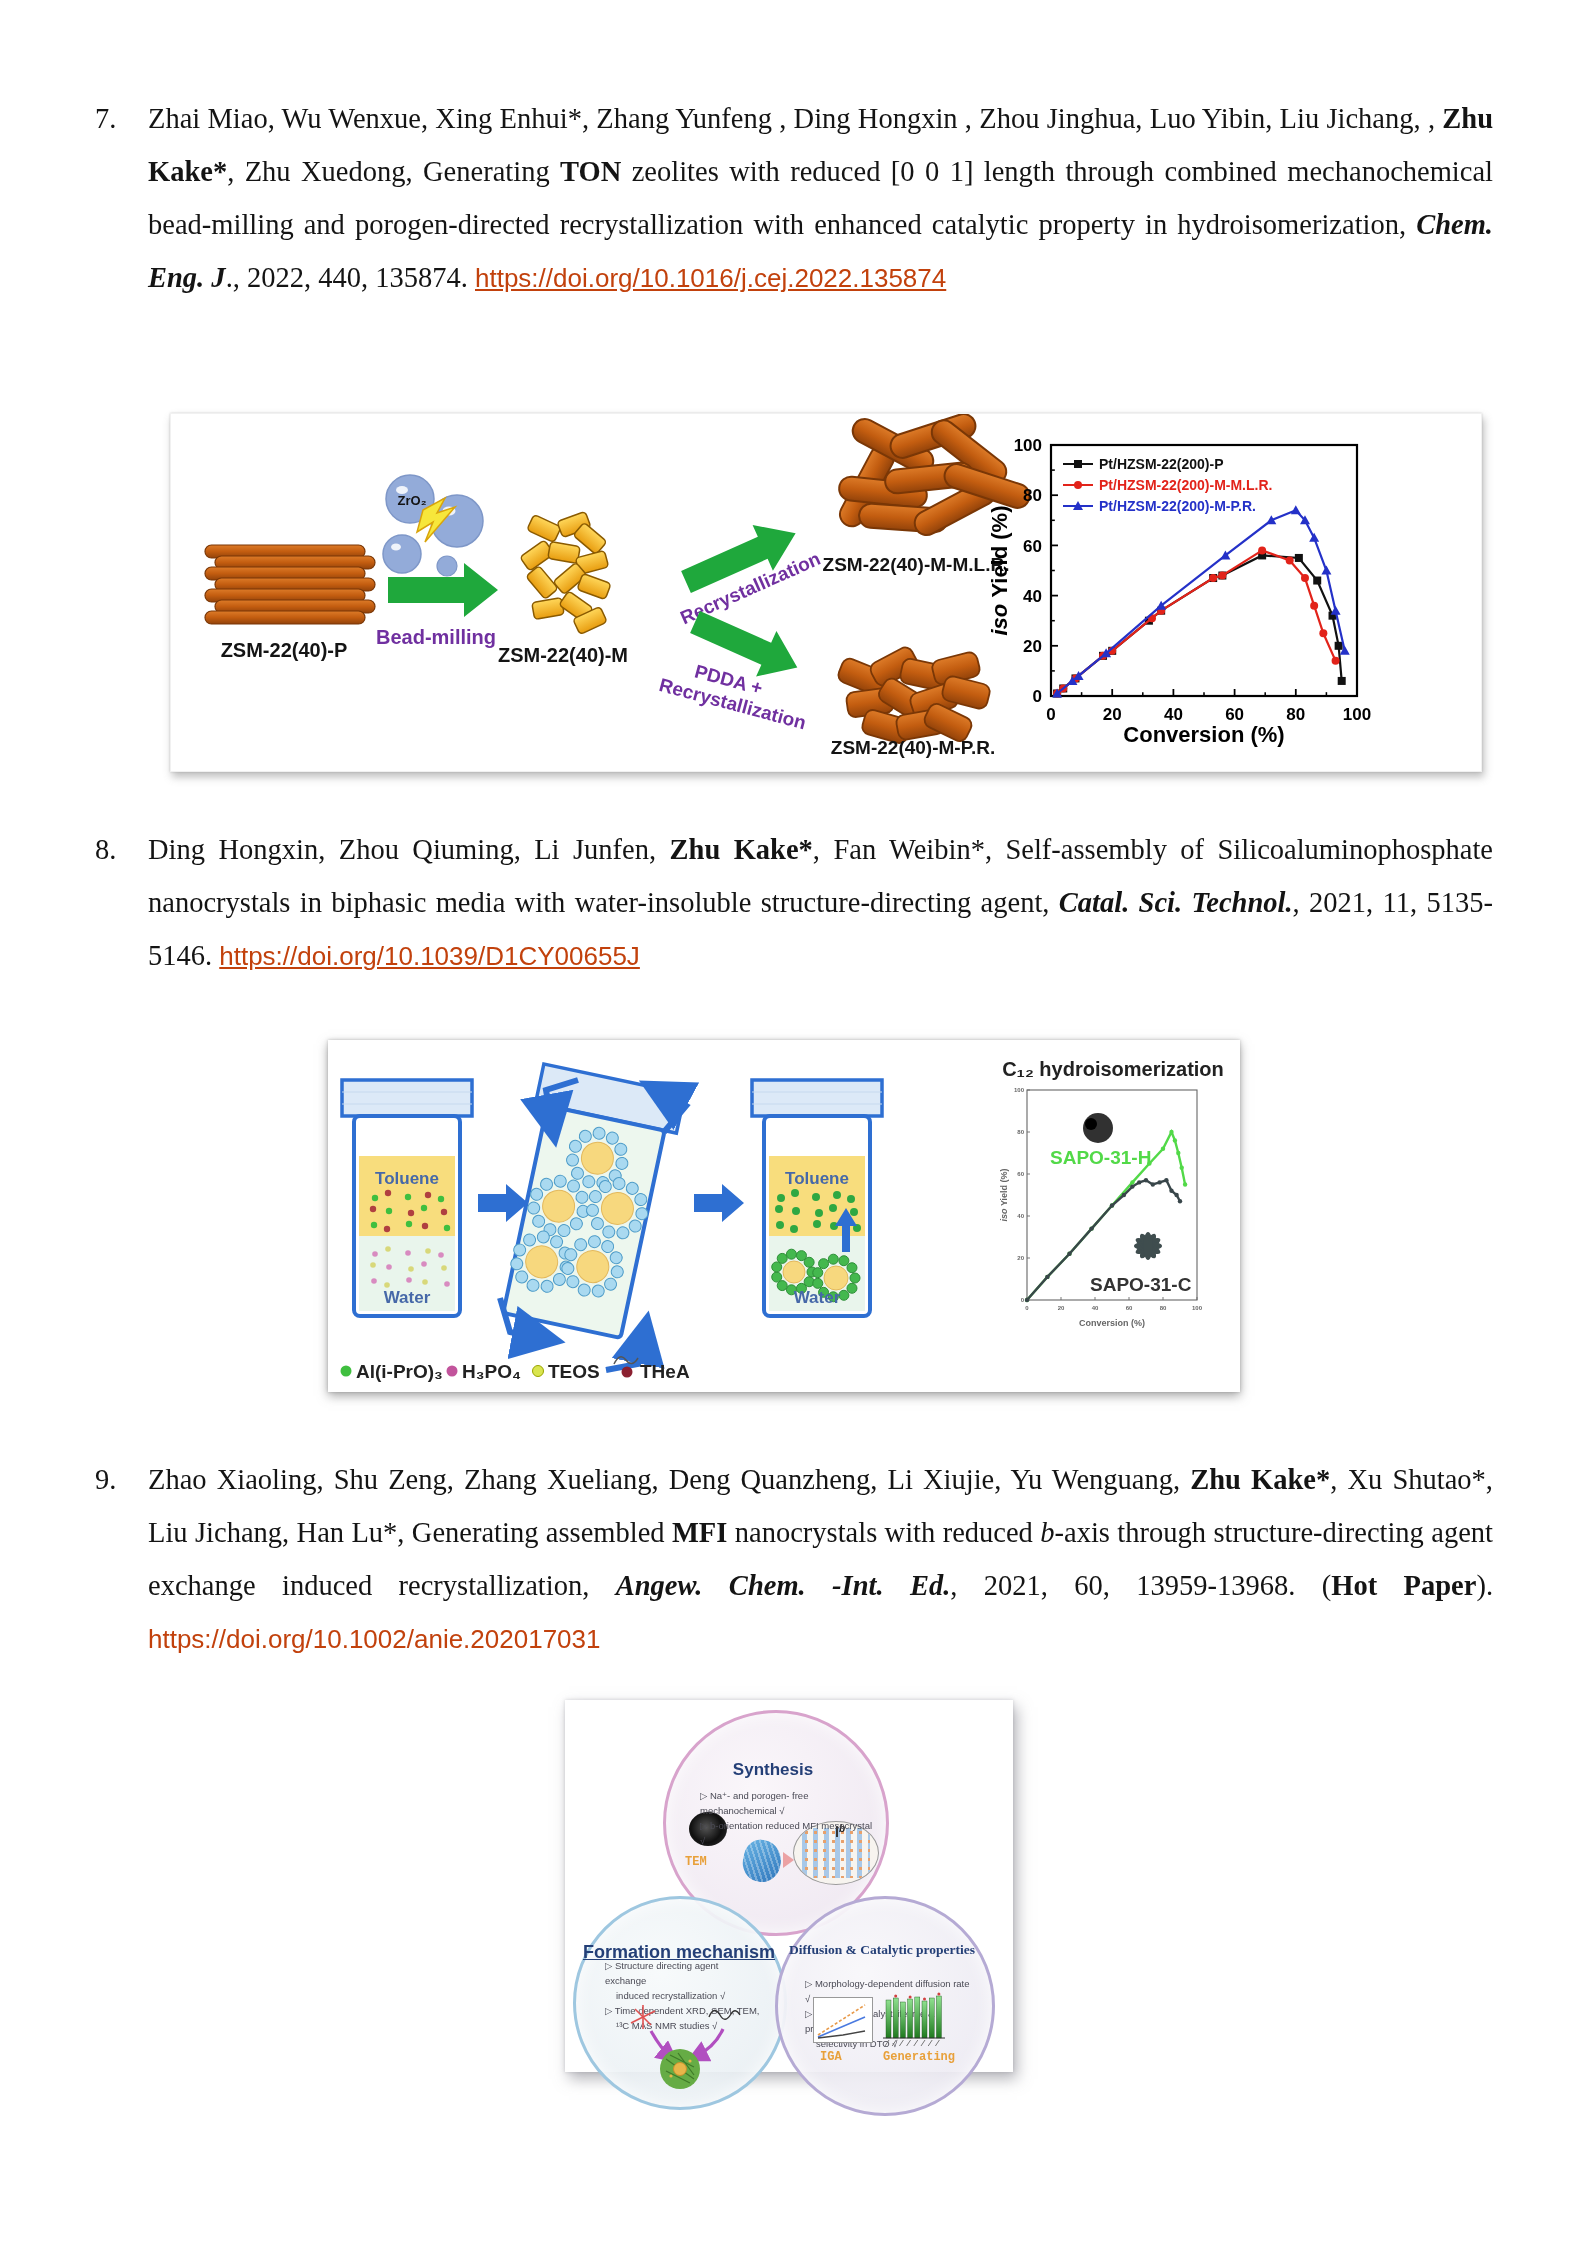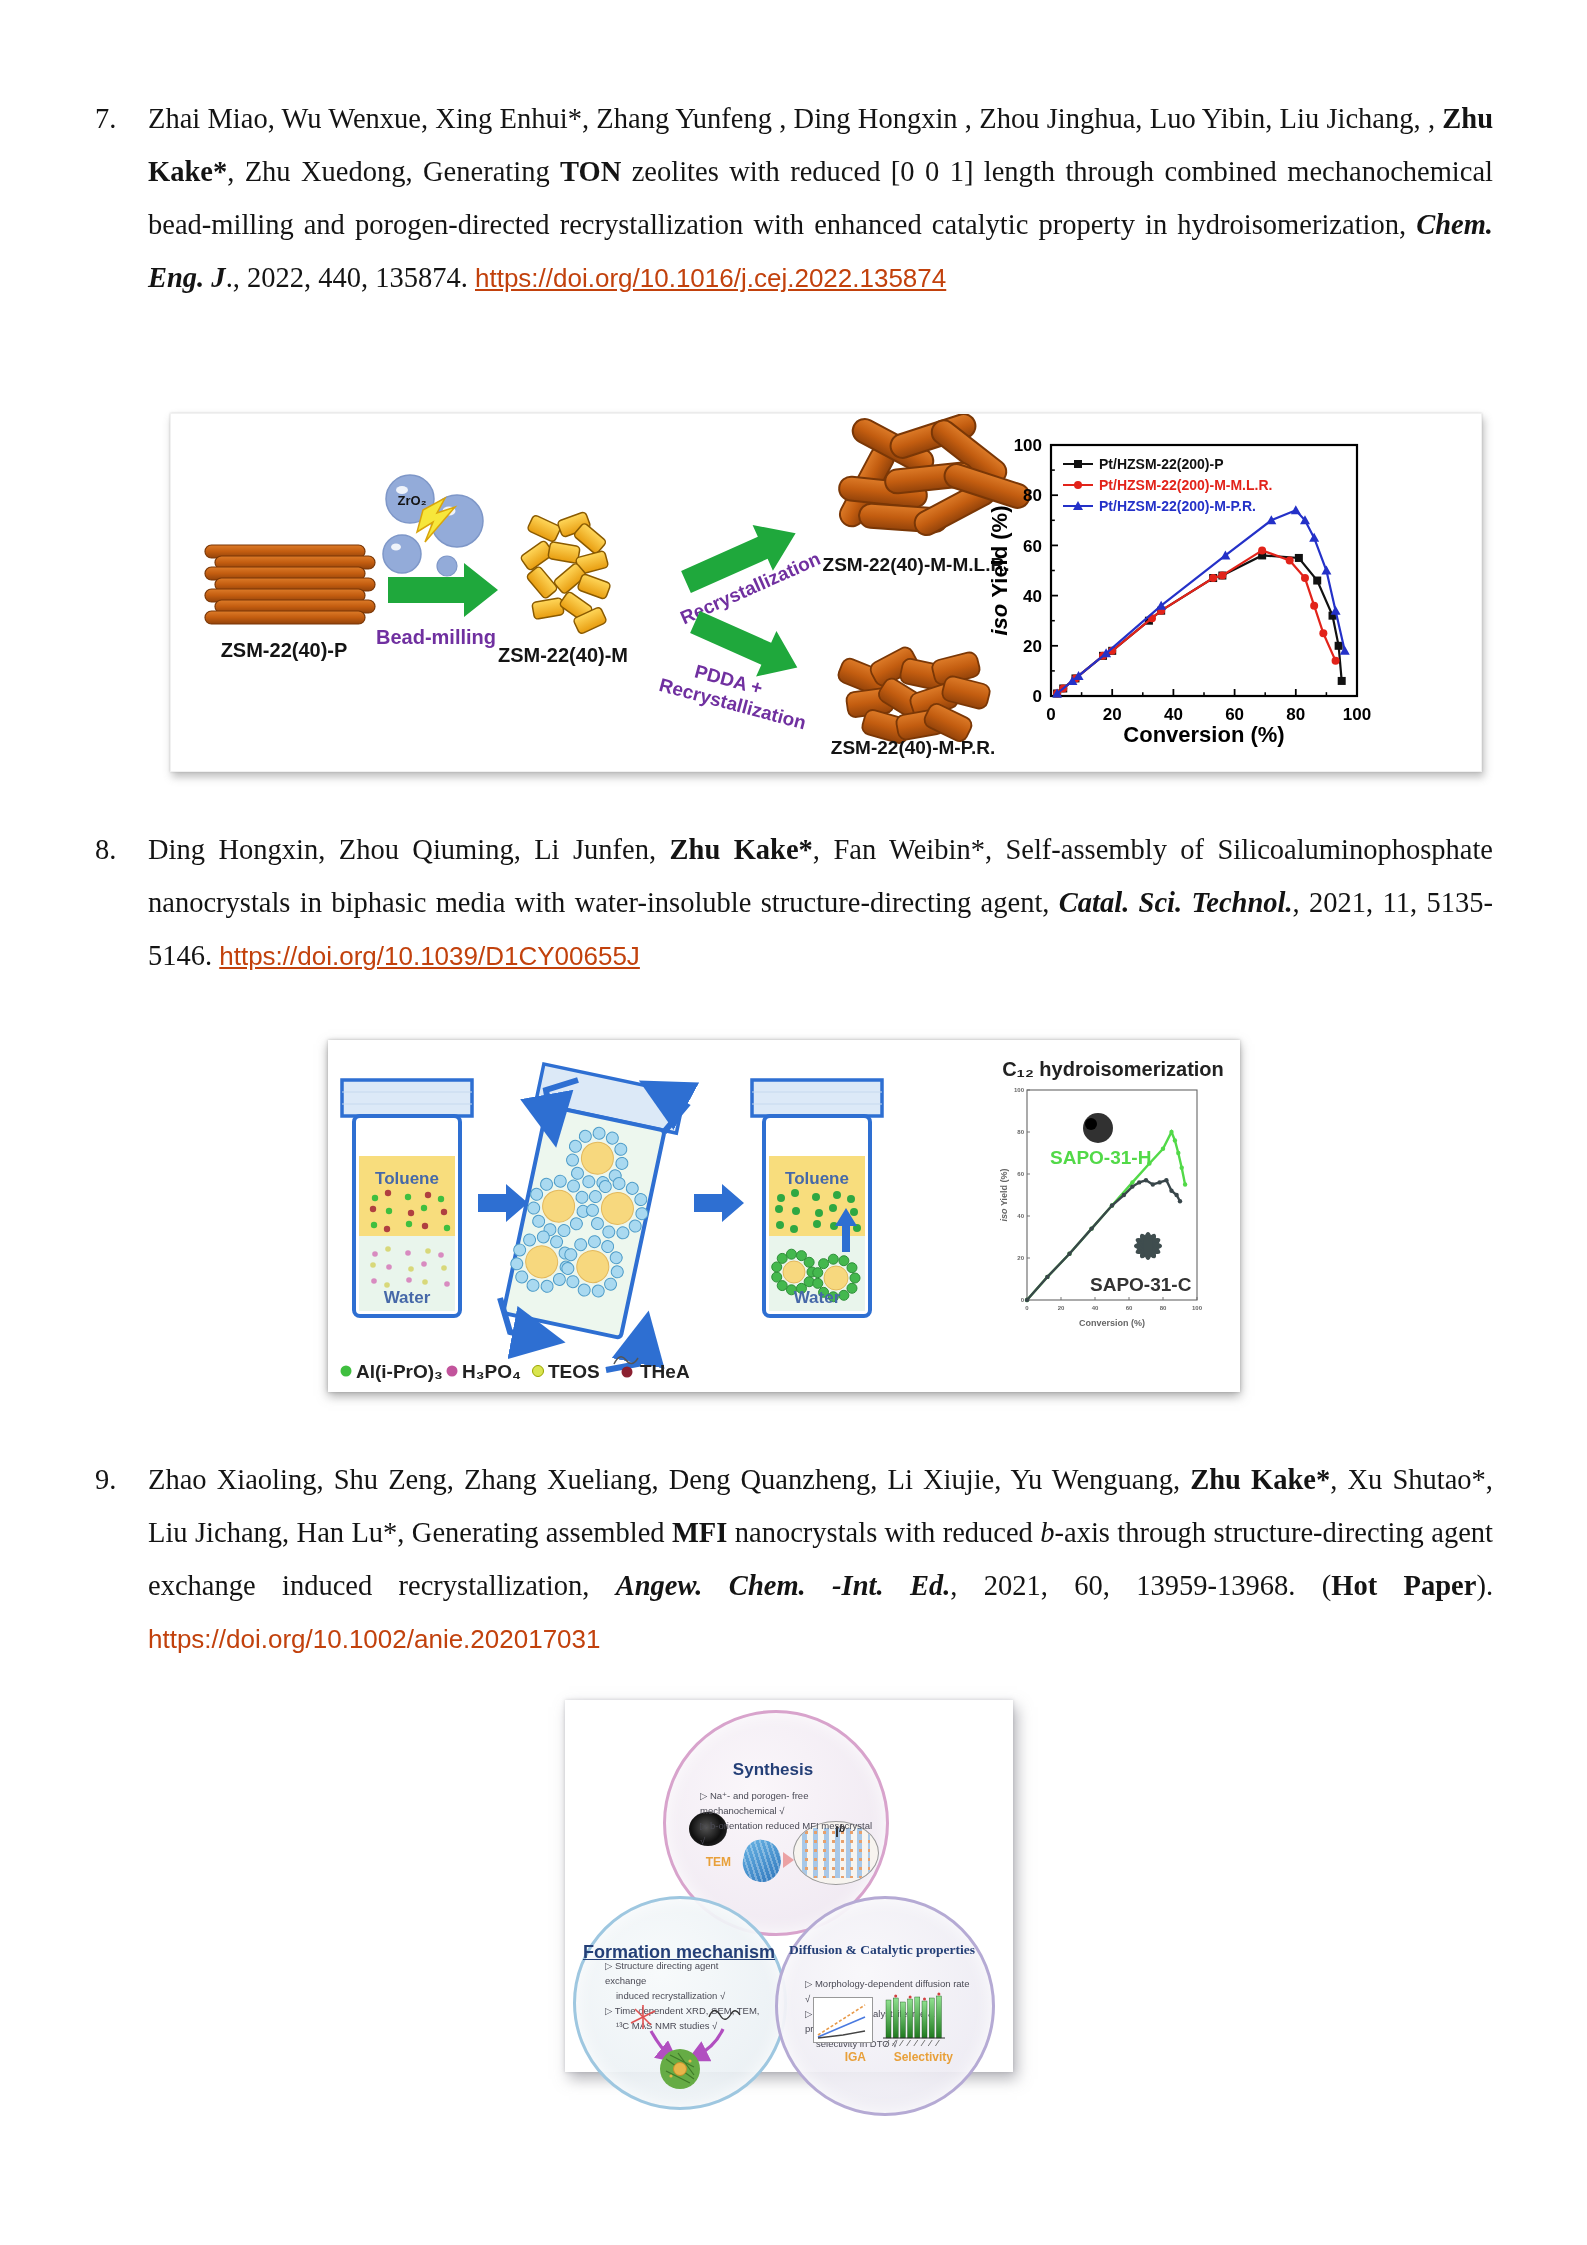--- a/index.html
+++ b/index.html
@@ -45,22 +45,22 @@
               color:#243F77;text-align:center;z-index:5;}
   #syn-title{left:108px;top:60px;width:200px;font-size:17px;}
   #form-title{left:14px;top:242px;width:200px;font-size:18px;text-decoration:underline;}
   #diff-title{left:210px;top:242px;width:214px;font-size:13.5px;font-family:Liberation Serif, serif;}
   .venn-bullets{position:absolute;font-family:"Liberation Sans",sans-serif;font-size:9.5px;
                 color:#4a4a55;line-height:15px;z-index:5;}
   #syn-bullets{left:135px;top:88px;width:175px;}
   #form-bullets{left:40px;top:258px;width:155px;}
   #diff-bullets{left:240px;top:258px;width:170px;margin-top:18px;}
   .venn-bullets .cont{padding-left:11px;}
-  .venn-caption{position:absolute;font-family:Liberation Sans, sans-serif;font-weight:bold;
-                color:#E8A03A;text-align:right;z-index:6;}
+  .venn-caption{position:absolute;font-family:Liberation Mono, monospace;font-weight:bold;
+                color:#E8A03A;text-align:left;z-index:6;}
   #tem-label{left:120px;top:155px;width:46px;font-size:12px;}
   #iga-label{left:255px;top:350px;width:46px;font-size:12px;}
   #sel-label{left:318px;top:350px;width:70px;font-size:12px;}
   #tem-blob{position:absolute;left:124px;top:112px;width:38px;height:34px;border-radius:50%;z-index:4;
             background:radial-gradient(circle at 45% 45%, #555 0%, #101010 55%, #333 100%);filter:blur(.5px);}
   #crystal{position:absolute;left:178px;top:140px;width:38px;height:42px;z-index:4;transform:rotate(12deg);
            border-radius:45% 55% 50% 50%;
            background:repeating-linear-gradient(60deg, rgba(255,255,255,.3) 0 2px, rgba(0,0,0,0) 2px 5px),
                       linear-gradient(135deg,#6AB4E4,#2F76BC);}
   #syn-arrow{position:absolute;left:218px;top:152px;width:0;height:0;z-index:4;
@@ -646,14 +646,14 @@
         <line x1="15.2" y1="50" x2="11.2" y2="56"></line>
         <line x1="22.4" y1="50" x2="18.4" y2="56"></line>
         <line x1="29.6" y1="50" x2="25.6" y2="56"></line>
         <line x1="36.8" y1="50" x2="32.8" y2="56"></line>
         <line x1="44" y1="50" x2="40" y2="56"></line>
         <line x1="51.2" y1="50" x2="47.2" y2="56"></line>
         <line x1="58.4" y1="50" x2="54.4" y2="56"></line>
       </g>
   </svg>
   <div class="venn-caption" id="iga-label">IGA</div>
-  <div class="venn-caption" id="sel-label">Selectivity</div>
+  <div class="venn-caption" id="sel-label">Generating</div>
 </div>
 
 </body></html>

